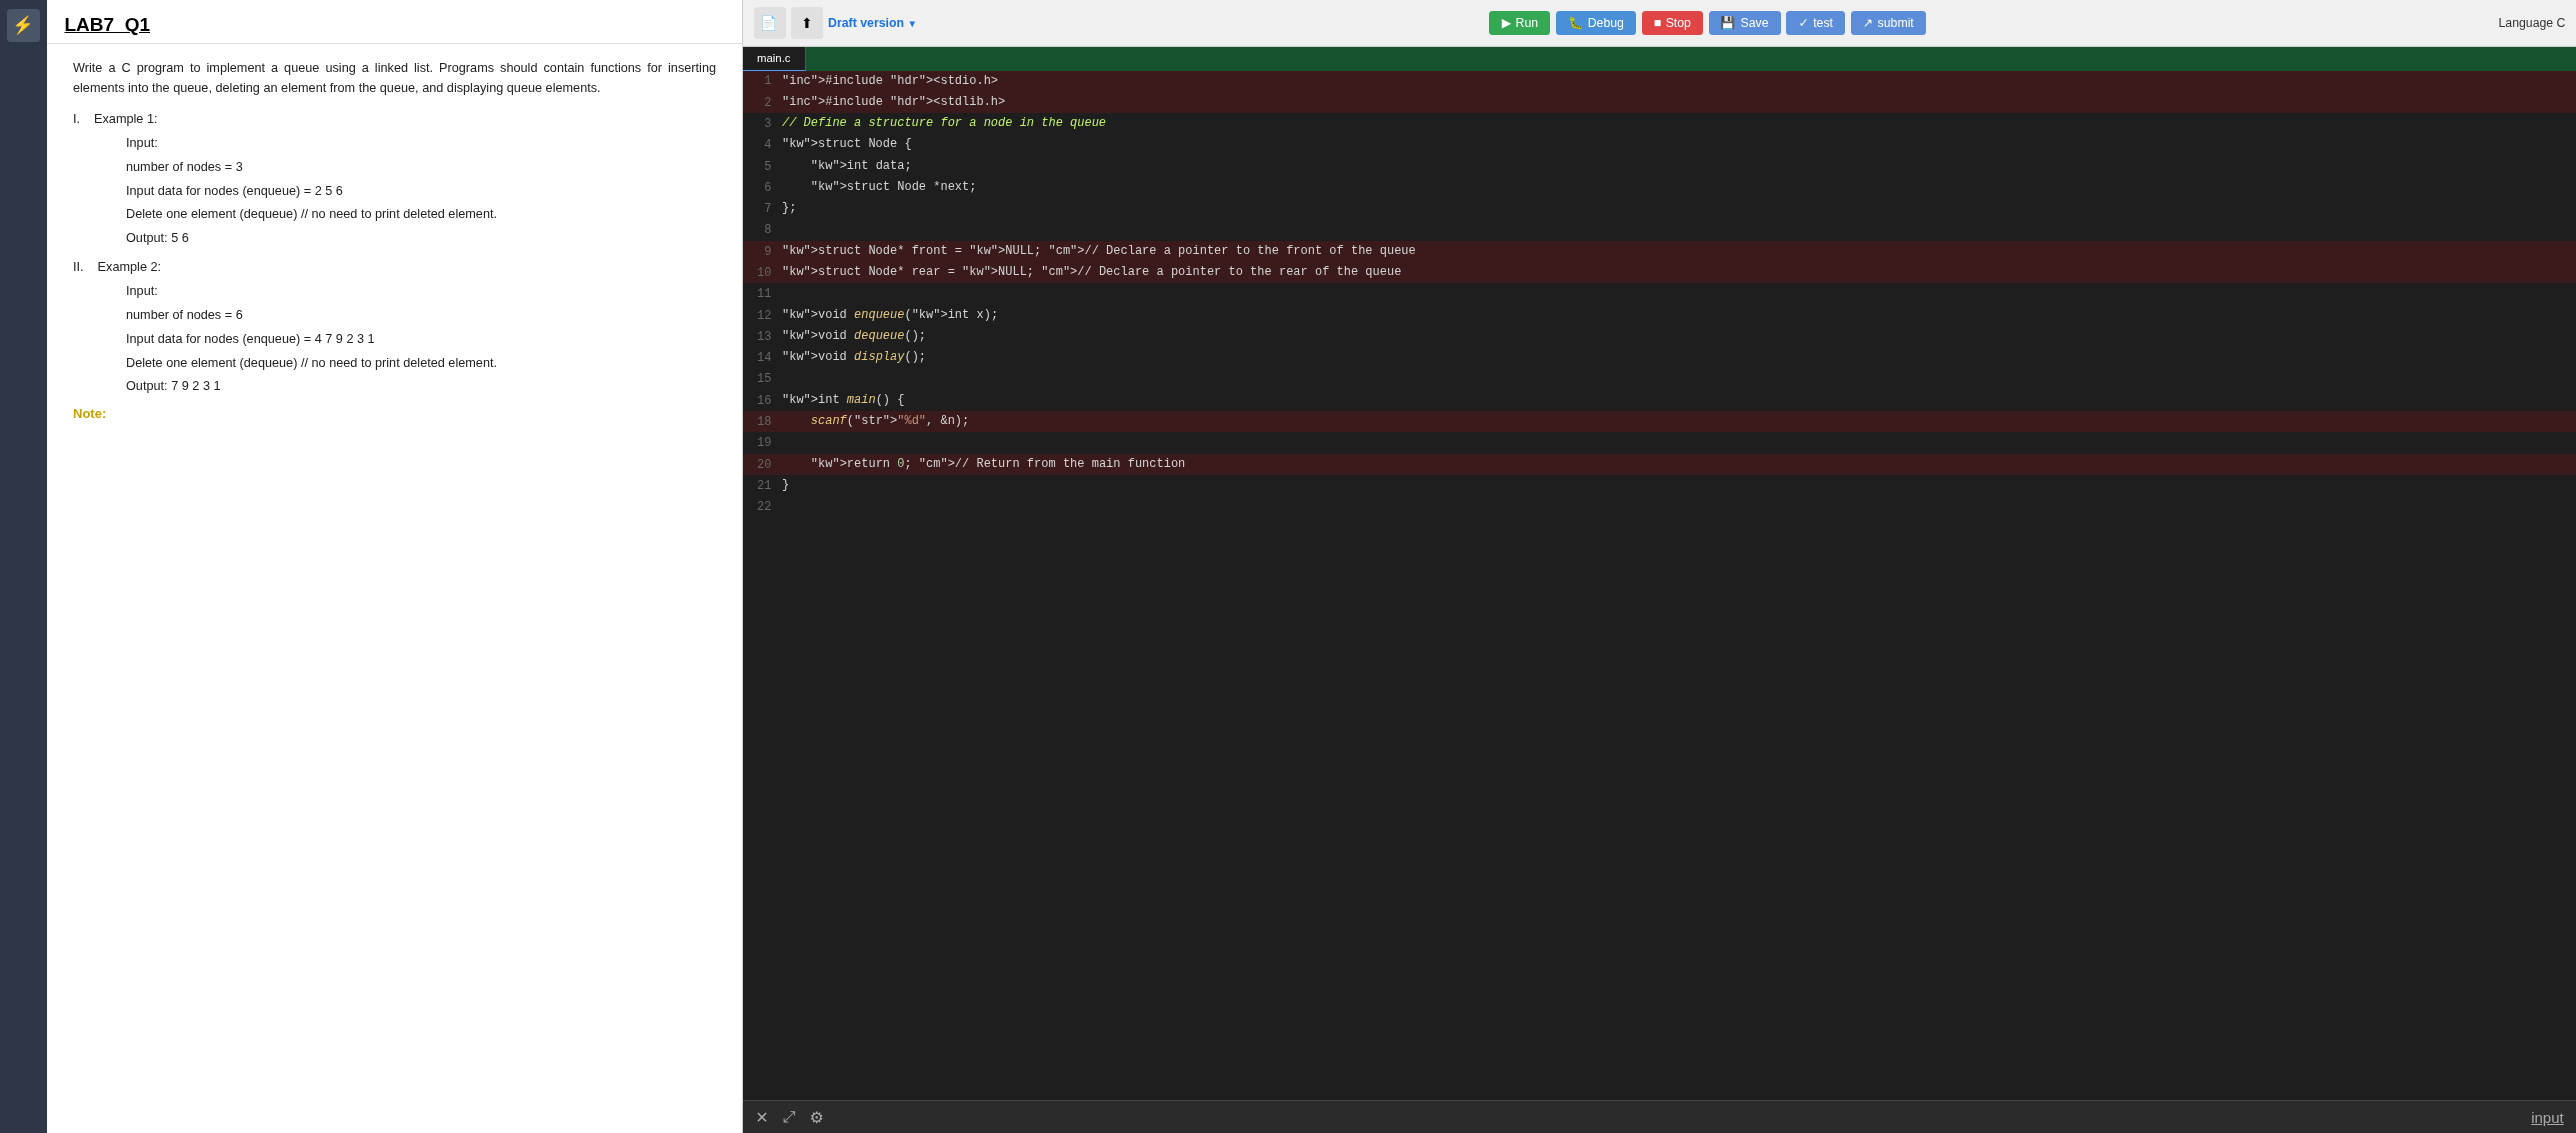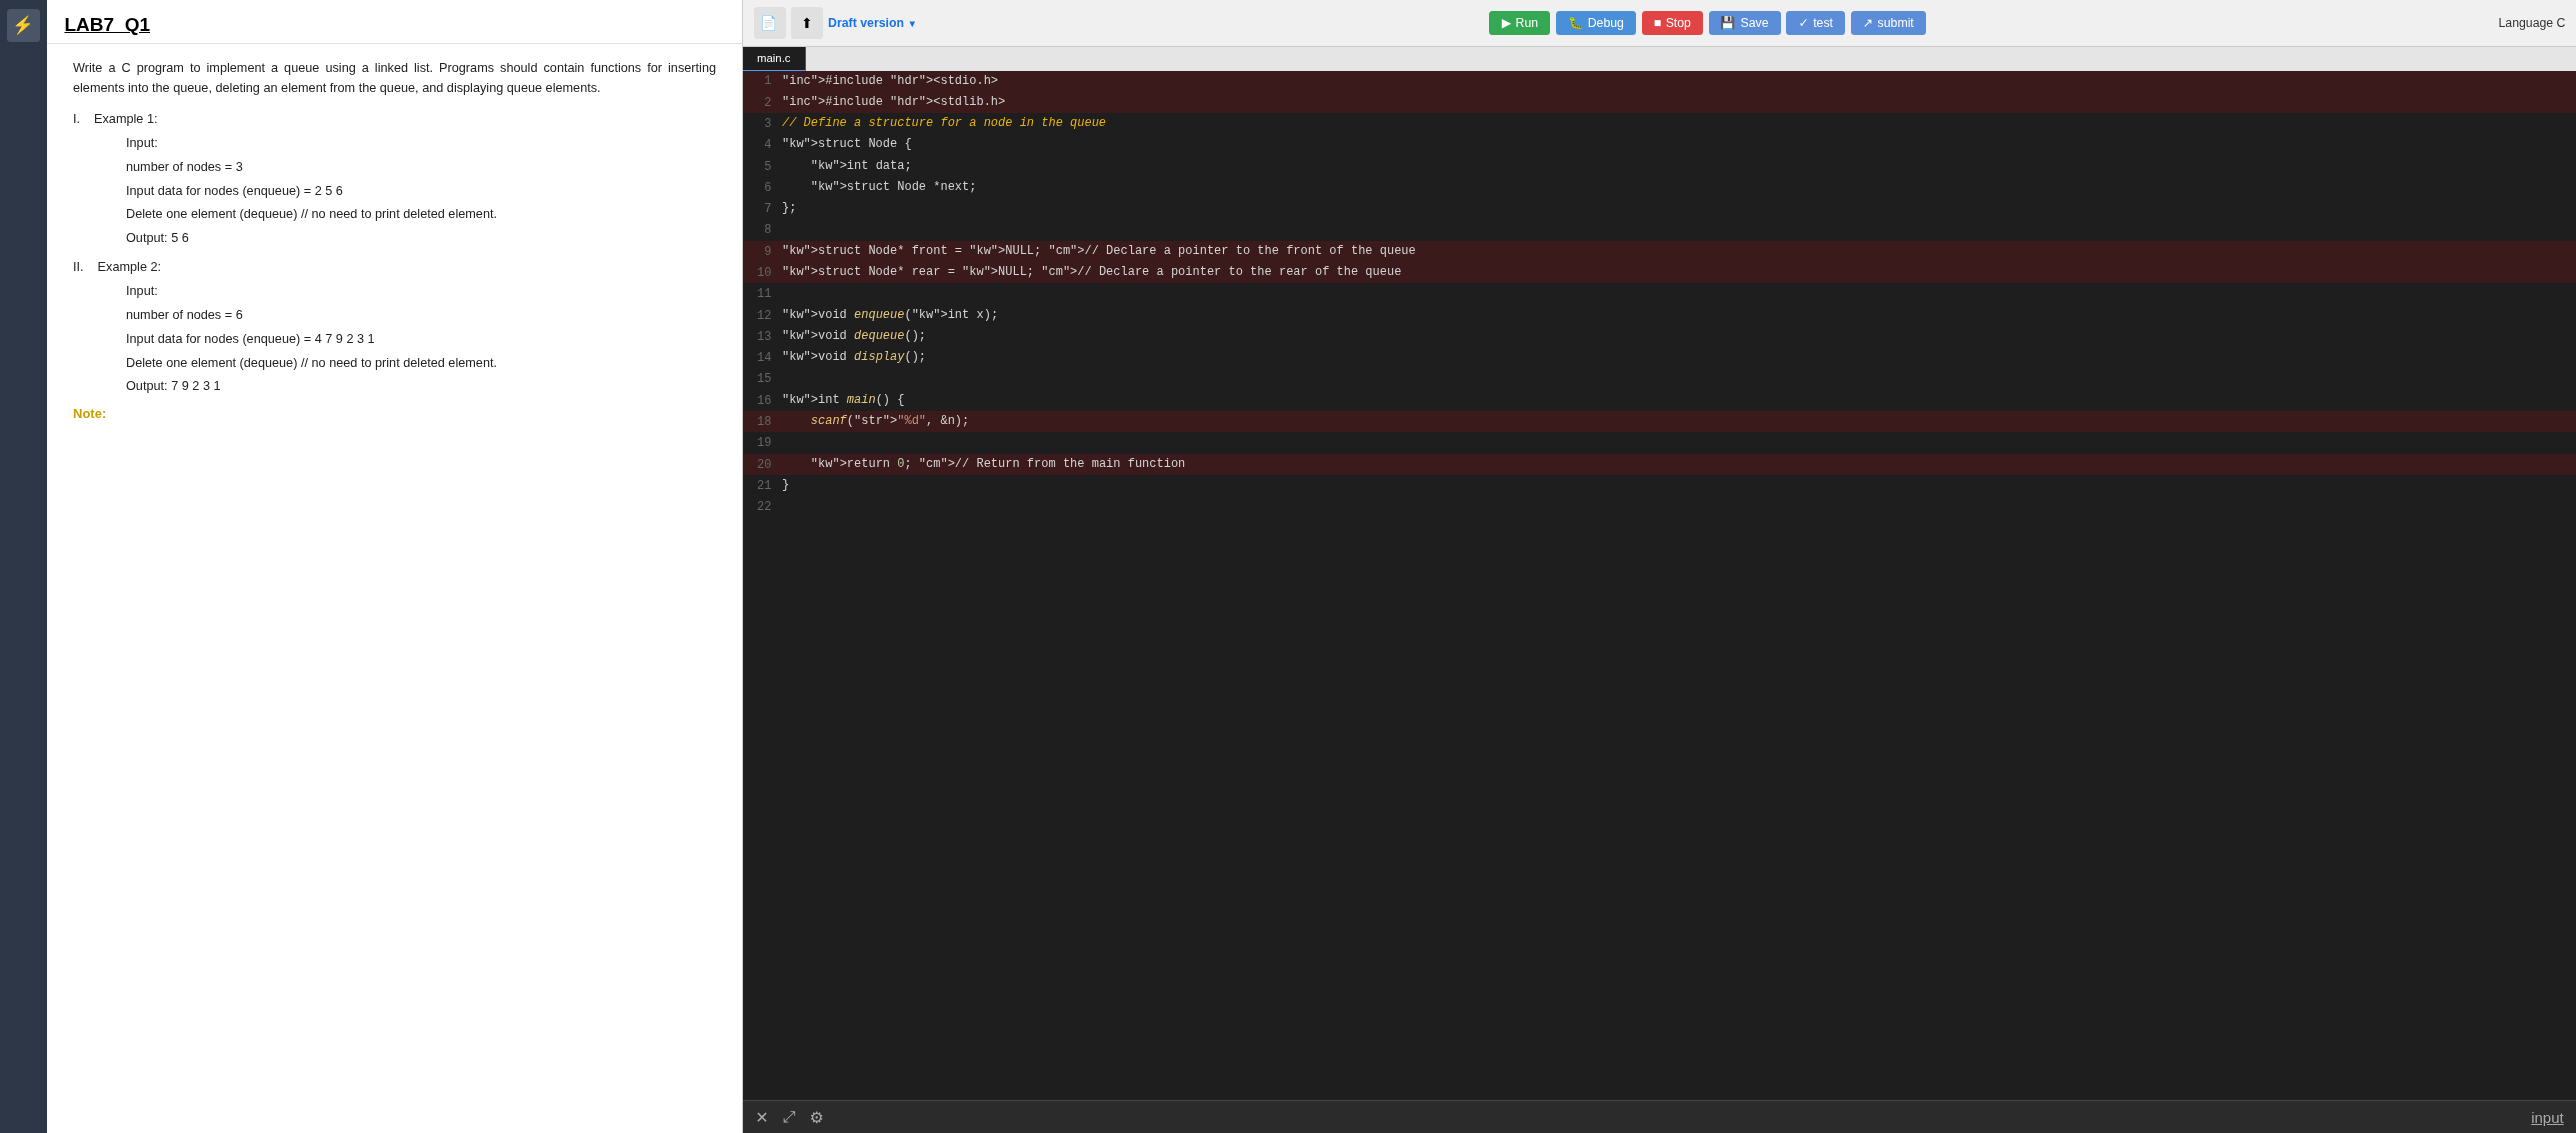--- a/index.html
+++ b/index.html
@@ -170,21 +170,21 @@
       border-radius: 3.5px;
       cursor: pointer;
       display: flex;
       align-items: center;
       justify-content: center;
       font-size: 14px;
     }
 
     
     .file-tabs {
-      background: #e5e5e5;
+      background: #14532d;
       display: flex;
       flex-shrink: 0;
     }
     .file-tab {
       padding: 5.3px 14px;
       background: #3c3c3c;
       color: #ccc;
       font-size: 11.4px;
       border-right: 0.9px solid #555;
       cursor: pointer;
@@ -221,21 +221,21 @@
     .line-content {
       flex: 1;
       white-space: pre;
       color: #d4d4d4;
       padding-right: 8.8px;
     }
 
     
     .hl-dark { background: #3a1a1a; } 
     .fn { color: #e8c97a; font-style: italic; } 
-    .cm { color: #eab308; font-style: italic; } 
+    .cm { color: #bef264; font-style: italic; } 
     .str { color: #ce9178; }
     .num { color: #b5cea8; } 
 
     
     .bottom-bar {
       height: 33px;
       background: #2b2b2b;
       display: flex;
       align-items: center;
       padding: 0 12.3px;

